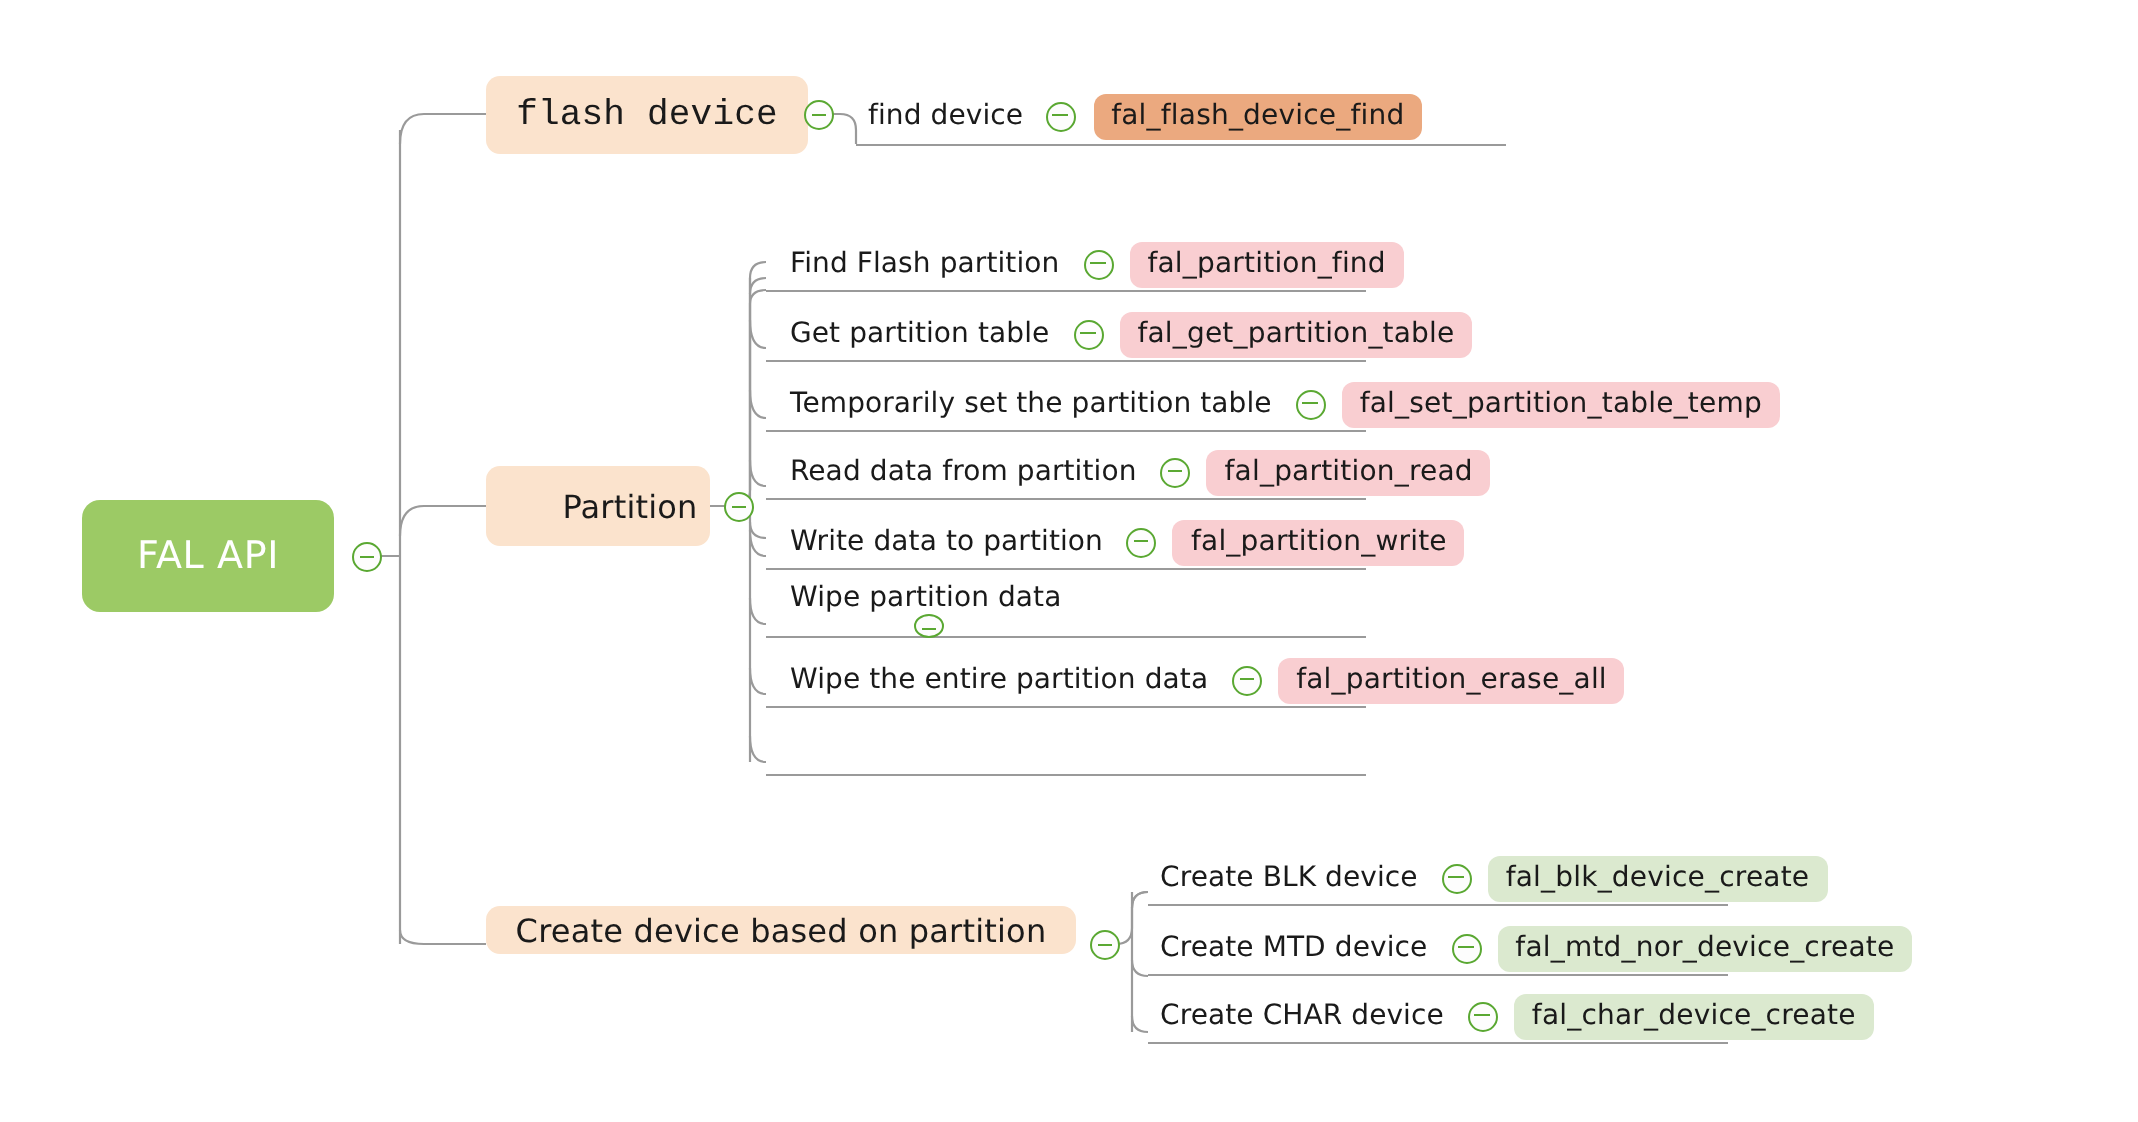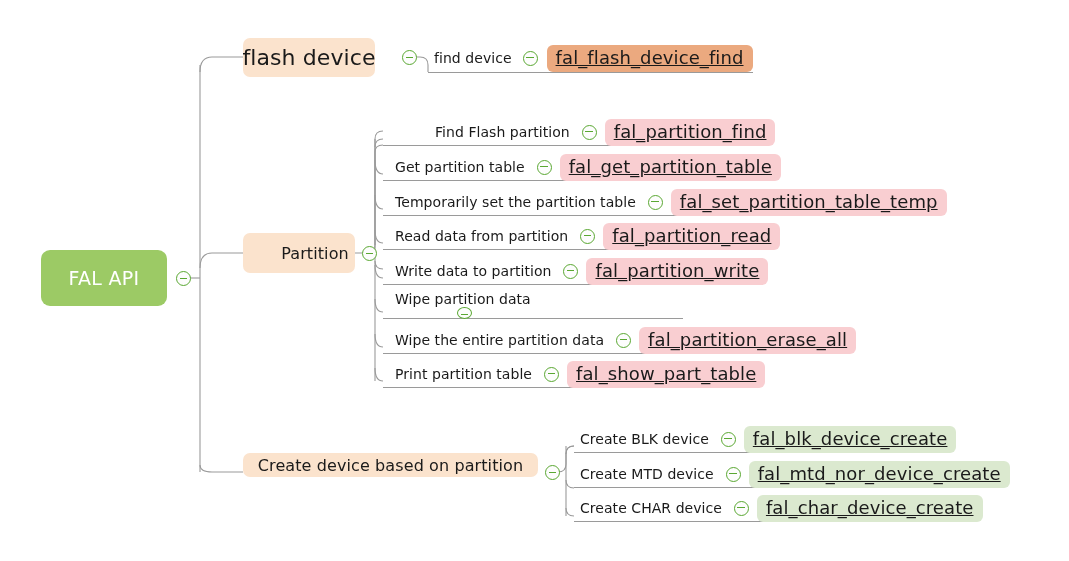--- a/index.html
+++ b/index.html
@@ -62,26 +62,25 @@
     height: 28px;
   }
   .leaf-label {
     font-size: 14px;
     color: #1a1a1a;
     letter-spacing: .05px;
   }
   .tag {
     display: inline-block;
     border-radius: 6px;
-    font-size: 18px;
+    font-size: 14px;
     padding: 4px 9px 5px 9px;
     color: #1a1a1a;
     letter-spacing: .1px;
     line-height: 1;
-    text-decoration: underline;
   }
   .tag-orange { background: #eba97f; }
   .tag-pink   { background: #f9ced1; }
   .tag-green  { background: #dbe9cf; }
 
   .underline {
     position: absolute;
     height: 1px;
     background: #9a9a9a;
   }
@@ -146,39 +145,39 @@
       <path d="M566 454 Q566 446 574 446"></path>
       <path d="M566 508 Q566 516 574 516"></path>
     </g>
   </svg>
 
   <div class="node node-root" style="left:41px; top:250px; width:126px; height:56px;">
     <span>FAL API</span>
   </div>
   <div class="toggle" style="left:176px; top:271px;"></div>
 
-  <div class="node node-branch" style="left:243px; top:38px; width:132px; height:39px; font-size:22px;">
+  <div class="node node-branch" style="left:243px; top:38px; width:161px; height:39px; font-size:18px;font-family:Liberation Mono, monospace;">
     <span>flash device</span>
   </div>
   <div class="toggle" style="left:402px; top:50px;"></div>
 
   <div class="underline" style="left:428px; top:72px; width:325px;"></div>
   <div class="leaf" style="left:434px; top:44px;">
     <span class="leaf-label">find device</span>
     <span class="toggle" style="position:relative; margin:0 9px 0 11px;"></span>
     <span class="tag tag-orange">fal_flash_device_find</span>
   </div>
 
   <div class="node node-branch" style="left:243px; top:233px; width:112px; height:40px;padding-left:32px;">
     <span>Partition</span>
   </div>
   <div class="toggle" style="left:362px; top:246px;"></div>
 
   <div class="underline" style="left:383px; top:145px; width:300px;"></div>
-  <div class="leaf" style="left:395px; top:118px;margin-left:40px;">
+  <div class="leaf" style="left:395px; top:118px;">
     <span class="leaf-label">Find Flash partition</span>
     <span class="toggle" style="position:relative; margin:0 8px 0 12px;"></span>
     <span class="tag tag-pink">fal_partition_find</span>
   </div>
 
   <div class="underline" style="left:383px; top:180px; width:300px;"></div>
   <div class="leaf" style="left:395px; top:153px;">
     <span class="leaf-label">Get partition table</span>
     <span class="toggle" style="position:relative; margin:0 8px 0 12px;"></span>
     <span class="tag tag-pink">fal_get_partition_table</span>
@@ -212,25 +211,20 @@
   </div>
 
   <div class="underline" style="left:383px; top:353px; width:300px;"></div>
   <div class="leaf" style="left:395px; top:326px;">
     <span class="leaf-label">Wipe the entire partition data</span>
     <span class="toggle" style="position:relative; margin:0 8px 0 12px;"></span>
     <span class="tag tag-pink">fal_partition_erase_all</span>
   </div>
 
   <div class="underline" style="left:383px; top:387px; width:300px;"></div>
-  <div class="leaf" style="left:395px; top:360px;">
-    <span class="leaf-label">Print partition table</span>
-    <span class="toggle" style="position:relative; margin:0 8px 0 12px;"></span>
-    <span class="tag tag-pink">fal_show_part_table</span>
-  </div>
 
   <div class="node node-branch" style="left:243px; top:453px; width:295px; height:24px;">
     <span>Create device based on partition</span>
   </div>
   <div class="toggle" style="left:545px; top:465px;"></div>
 
   <div class="underline" style="left:574px; top:452px; width:290px;"></div>
   <div class="leaf" style="left:580px; top:425px;">
     <span class="leaf-label">Create BLK device</span>
     <span class="toggle" style="position:relative; margin:0 8px 0 12px;"></span>

